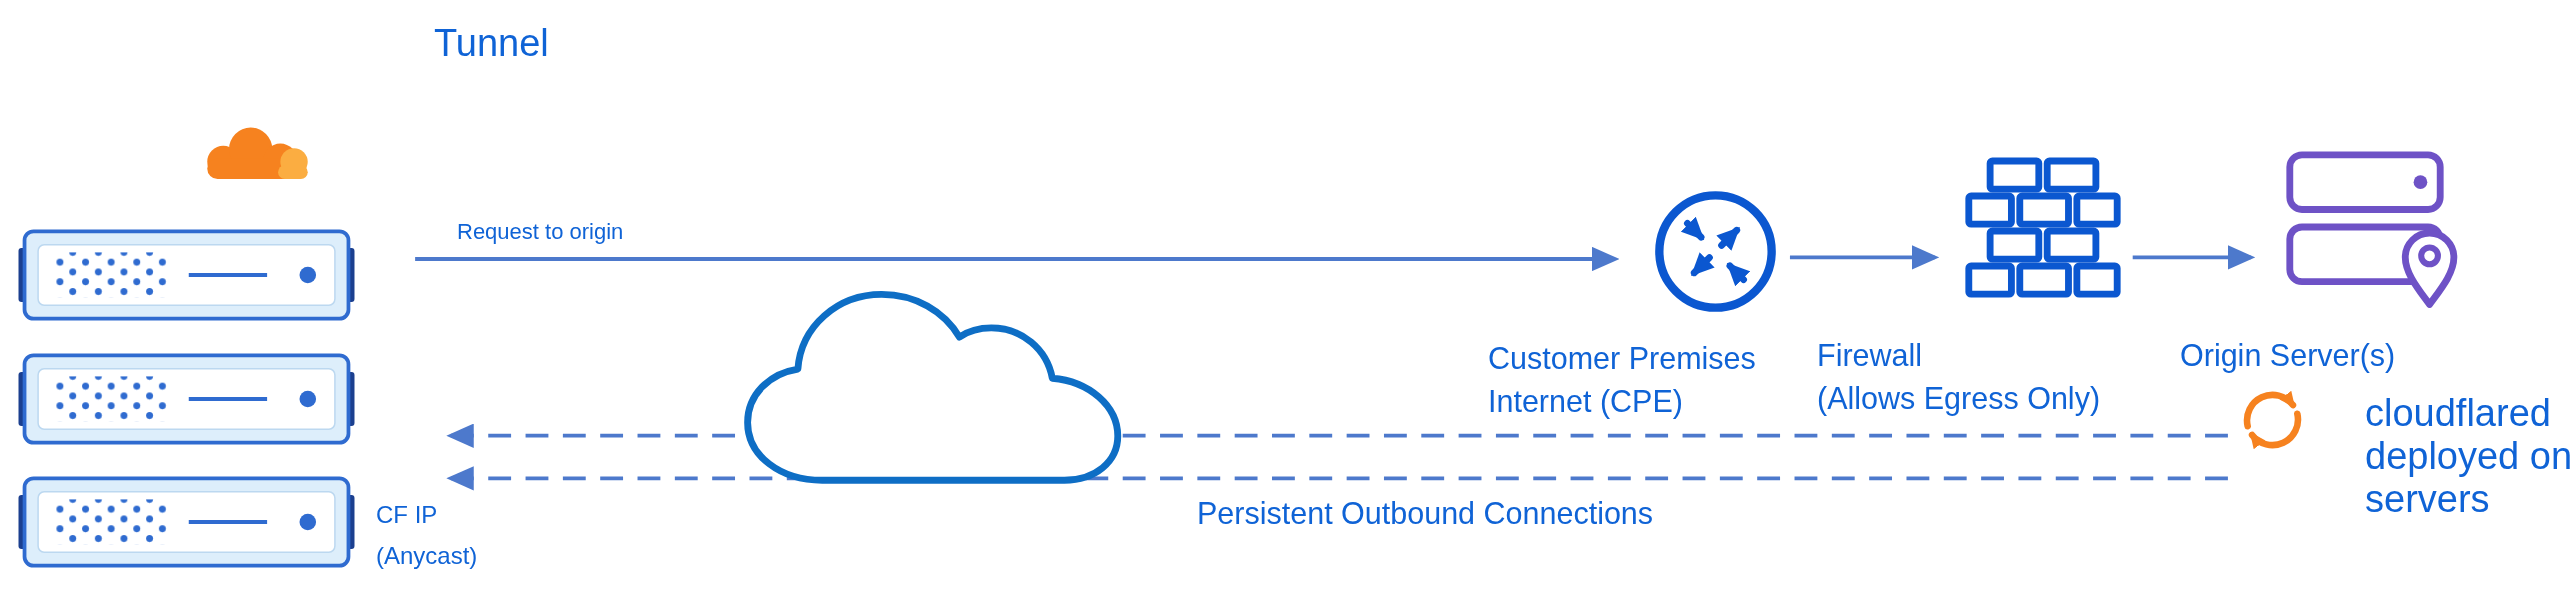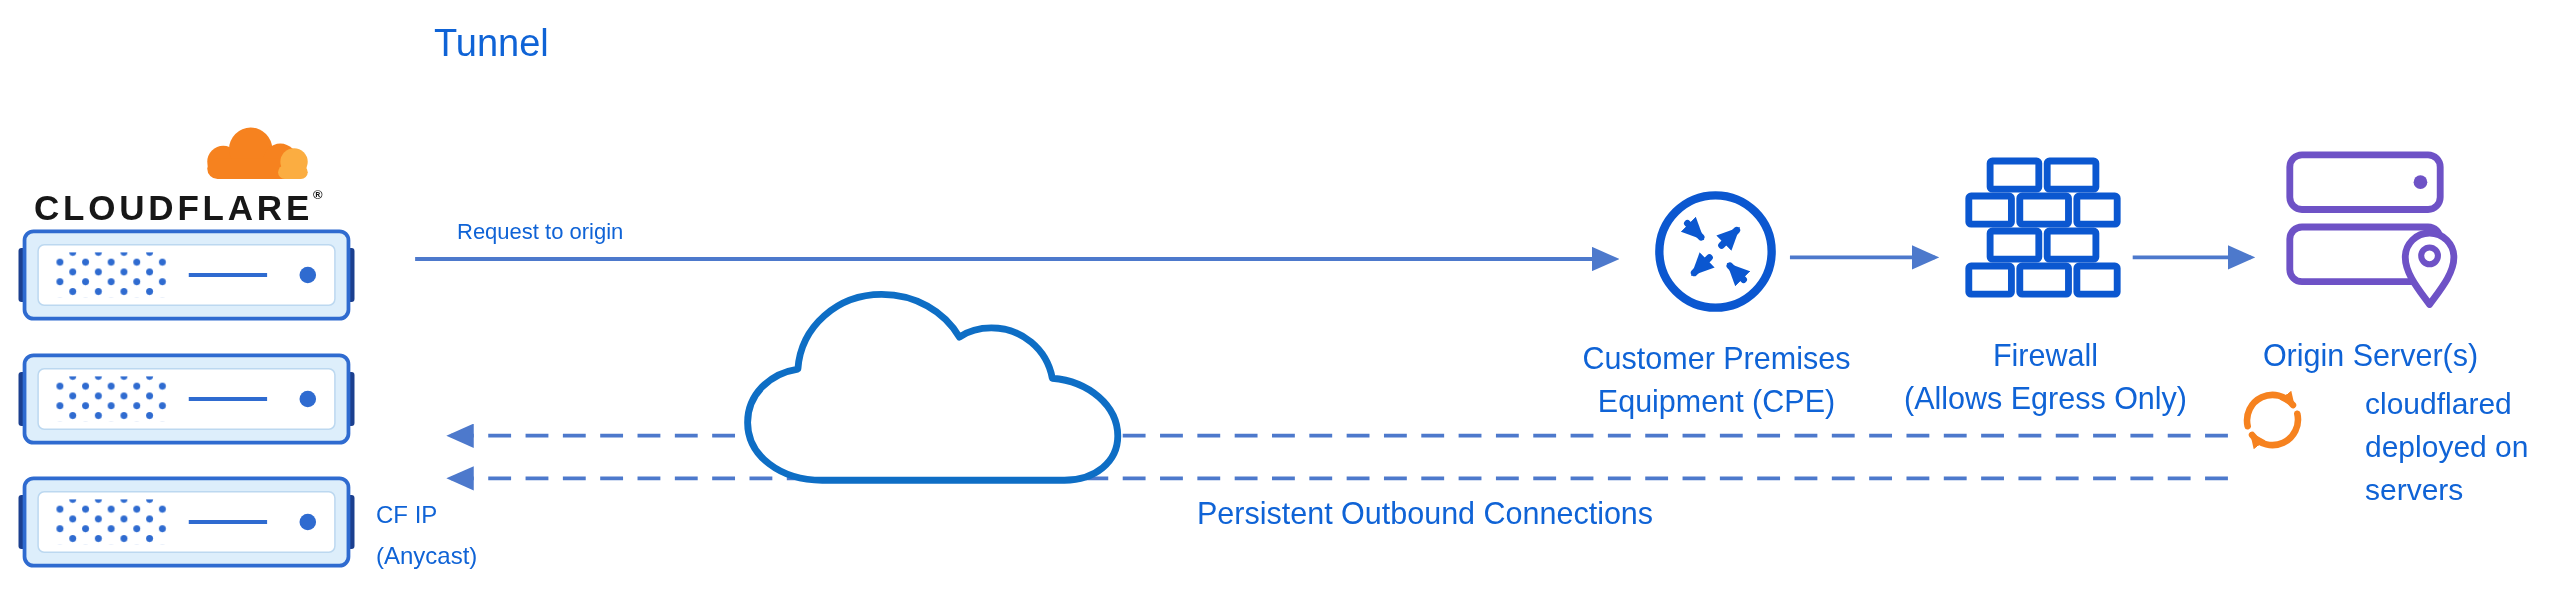--- a/index.html
+++ b/index.html
@@ -22,21 +22,21 @@
     font-family:"Liberation Sans", sans-serif;
     position:relative;overflow:hidden;
   }
   .canvas{position:absolute;inset:0;}
   svg{display:block;overflow:visible;}
   .icon-stroke{stroke:var(--icon-blue);}
   .lbl{
     position:absolute;color:var(--text-blue);
     font-size:30.5px;line-height:43px;white-space:nowrap;
   }
-  .lbl.center{text-align:center;}
+  .lbl.center{text-align:left;}
   .title{
     position:absolute;left:434px;top:1.5px;
     color:var(--text-blue);font-size:38px;font-weight:500;margin-top:20px;
   }
   .connectors{position:absolute;left:0;top:0;width:2576px;height:617px;}
   .net-cloud{position:absolute;left:708px;top:235px;width:457px;height:259px;}
   .internet-label{position:absolute;left:819px;top:378px;width:229px;text-align:center;
     color:var(--text-blue);font-size:30px;}
   .server{position:absolute;width:339px;height:94px;}
   .cf-cloud{position:absolute;left:189px;top:119px;width:137px;height:72px;}
@@ -85,21 +85,20 @@
   <div class="title">Tunnel</div>
 
   <svg class="cf-cloud" viewBox="0 0 120 62">
     <circle cx="30" cy="37" r="14" style="fill:var(--orange)"></circle>
     <circle cx="54" cy="26" r="19" style="fill:var(--orange)"></circle>
     <circle cx="80" cy="36" r="15" style="fill:var(--orange)"></circle>
     <rect x="16" y="34" width="79" height="18" rx="9" style="fill:var(--orange)"></rect>
     <circle cx="92" cy="37" r="12" style="fill:var(--orange-light)"></circle>
     <rect x="78" y="40" width="26" height="12" rx="6" style="fill:var(--orange-light)"></rect>
   </svg>
-  <div class="wordmark"><span>CLOUDFLARE</span><sup>®</sup></div>
 
   <svg class="server" style="left:17px;top:228px" viewBox="0 0 450 124">
     <defs>
       <pattern id="dots" width="34" height="26" patternUnits="userSpaceOnUse">
         <circle cx="6" cy="6" r="4.6" style="fill:var(--server-border)"></circle>
         <circle cx="23" cy="19" r="4.6" style="fill:var(--server-border)"></circle>
       </pattern>
       <g id="server-art">
         <rect x="2" y="26" width="16" height="72" rx="4" style="fill:var(--navy)"></rect>
         <rect x="432" y="26" width="16" height="72" rx="4" style="fill:var(--navy)"></rect>
@@ -133,21 +132,21 @@
       </marker>
     </defs>
     <circle cx="85" cy="85" r="74" fill="#ffffff" class="icon-stroke" stroke-width="11"></circle>
     <line x1="93" y1="77" x2="113" y2="57" class="icon-stroke" stroke-width="9" stroke-linecap="round" marker-end="url(#mblue)"></line>
     <line x1="77" y1="93" x2="57" y2="113" class="icon-stroke" stroke-width="9" stroke-linecap="round" marker-end="url(#mblue)"></line>
     <line x1="48" y1="48" x2="66" y2="66" class="icon-stroke" stroke-width="9" stroke-linecap="round" marker-end="url(#mblue)"></line>
     <line x1="122" y1="122" x2="104" y2="104" class="icon-stroke" stroke-width="9" stroke-linecap="round" marker-end="url(#mblue)"></line>
   </svg>
   <div class="lbl center" style="left:1488px;top:337px;width:457px">
     <div>Customer Premises</div>
-    <div>Equipment (CPE)</div>
+    <div>Internet (CPE)</div>
   </div>
 
   <svg class="firewall-icon" viewBox="0 0 205 190">
     <g fill="#ffffff" class="icon-stroke" stroke-width="9">
       <rect x="33" y="5" width="64" height="37" rx="3"></rect>
       <rect x="108" y="5" width="64" height="37" rx="3"></rect>
       <rect x="5" y="51" width="56" height="37" rx="3"></rect>
       <rect x="72" y="51" width="64" height="37" rx="3"></rect>
       <rect x="147" y="51" width="53" height="37" rx="3"></rect>
       <rect x="33" y="97" width="64" height="37" rx="3"></rect>
@@ -173,21 +172,21 @@
 
   <svg class="sync-icon" viewBox="0 0 100 95">
     <defs>
       <marker id="morange" markerUnits="userSpaceOnUse" markerWidth="22" markerHeight="20" refX="17" refY="10" orient="auto">
         <path d="M0,0 L22,10 L0,20 Z" style="fill:var(--orange)"></path>
       </marker>
     </defs>
     <path d="M 16 56 A 35 35 0 0 1 78 27" fill="none" style="stroke:var(--orange)" stroke-width="9" stroke-linecap="round" marker-end="url(#morange)"></path>
     <path d="M 84 39 A 35 35 0 0 1 22 68" fill="none" style="stroke:var(--orange)" stroke-width="9" stroke-linecap="round" marker-end="url(#morange)"></path>
   </svg>
-  <div class="lbl" style="left:2365px;top:382px;font-size:30px;line-height:43px">
+  <div class="lbl" style="left:2365px;top:392px;font-size:38px;line-height:43px">
     <div>cloudflared</div>
     <div>deployed on</div>
     <div>servers</div>
   </div>
 
   <div class="lbl" style="left:1197px;top:492px">Persistent Outbound Connections</div>
 
 </div>
 
 

